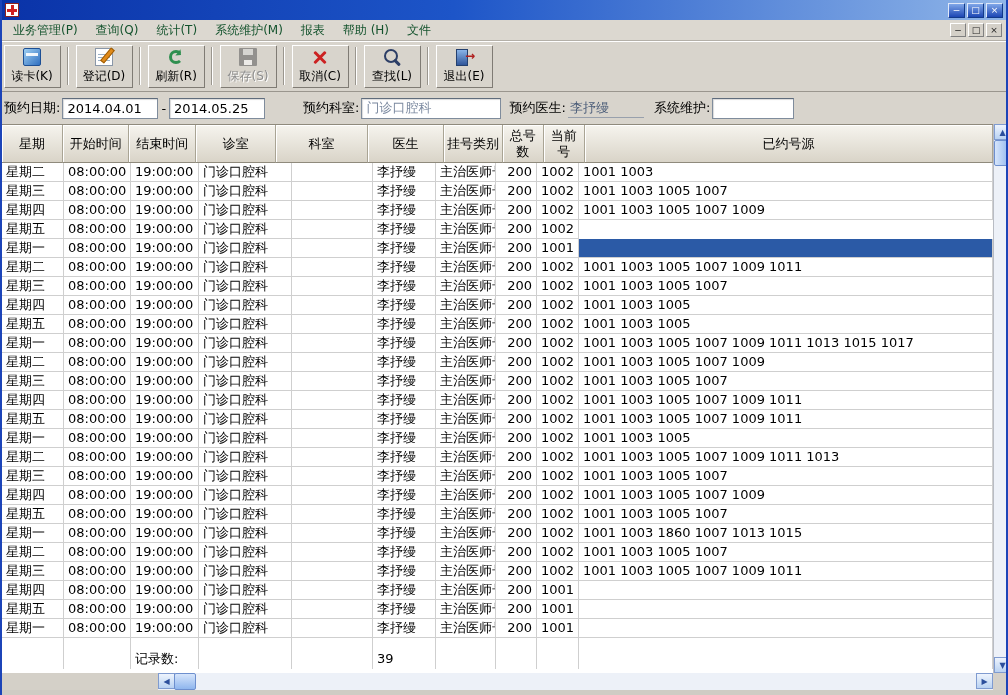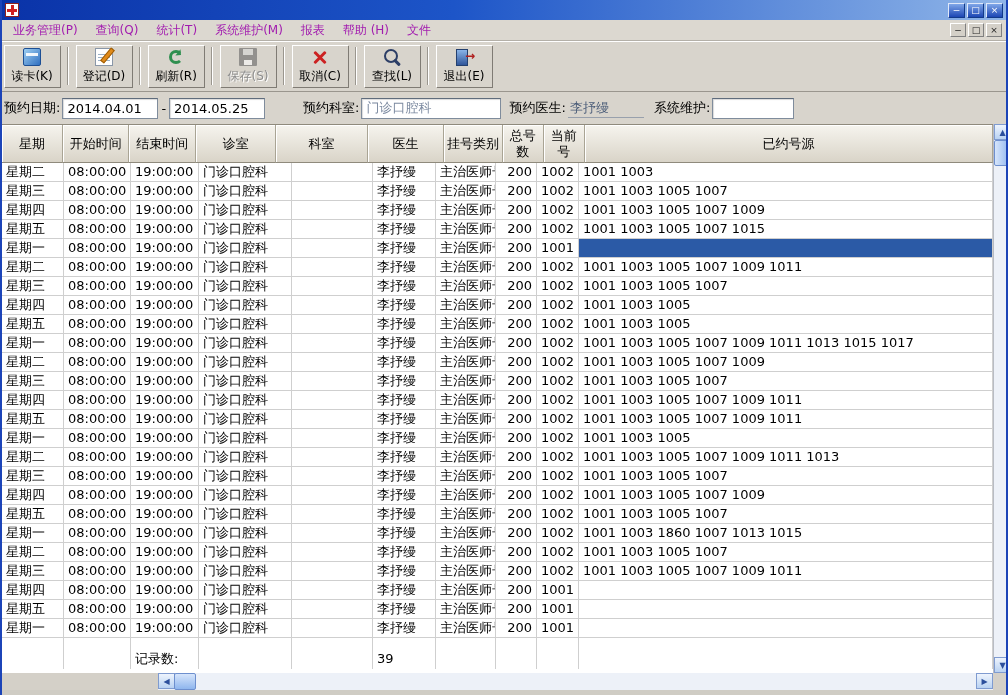--- a/index.html
+++ b/index.html
@@ -18,21 +18,21 @@
   .app-icon::after  { content:""; position:absolute; left:1px; top:5px; width:10px; height:3px; background:#d02020; }
   .title-text { font-weight:bold; font-size:12px; white-space:nowrap; text-shadow:1px 1px 1px #09226a; }
   .win-btns { margin-left:auto; display:flex; gap:2px; }
   .win-btn { width:17px; height:15px; background:linear-gradient(#7fa6e8,#1c46b4);
              border:1px solid #dfe8fa; border-bottom-color:#123a8a; border-right-color:#123a8a;
              color:#fff; font-size:9px; line-height:13px; text-align:center; cursor:default; }
 
   
   .menubar { position:absolute; left:0; top:20px; width:100%; height:21px; background:#dcd8d0;
              border-bottom:1px solid #b4b0a8; display:flex; align-items:center; padding-left:2px; }
-  .menu-item { padding:2px 9px; color:#a21caf; font-size:12px; white-space:nowrap; }
+  .menu-item { padding:2px 9px; color:#14532d; font-size:12px; white-space:nowrap; }
   .mdi-btns { margin-left:auto; display:flex; gap:2px; padding-right:4px; }
   .mdi-btn { width:16px; height:14px; background:#d4d0c8; border:1px solid #fff;
              border-bottom-color:#808080; border-right-color:#808080;
              font-size:9px; line-height:12px; text-align:center; color:#222; }
 
   
   .toolbar { position:absolute; left:0; top:41px; width:100%; height:51px; background:#d8d4cc;
              border-bottom:1px solid #9a968e; box-shadow:inset 0 1px 0 #fff;
              display:flex; align-items:center; padding:4px 0 4px 2px; }
   .tb-btn { width:56px; height:42px; display:flex; flex-direction:column; align-items:center;
@@ -252,21 +252,20 @@
         <div class="grow">
           <div class="cell" style="width: 62px;">星期五</div>
           <div class="cell" style="width: 67px;">08:00:00</div>
           <div class="cell" style="width: 68px;">19:00:00</div>
           <div class="cell" style="width: 93px;">门诊口腔科</div>
           <div class="cell" style="width: 81px;"></div>
           <div class="cell" style="width: 63px;">李抒缦</div>
           <div class="cell" style="width: 60px;">主治医师号</div>
           <div class="cell num" style="width: 41px;">200</div>
           <div class="cell num" style="width: 42px;">1002</div>
-          <div class="cell" style="width: 414px;">1001 1003 1005 1007 1015</div>
         </div>
         <div class="grow">
           <div class="cell" style="width: 62px;">星期一</div>
           <div class="cell" style="width: 67px;">08:00:00</div>
           <div class="cell" style="width: 68px;">19:00:00</div>
           <div class="cell" style="width: 93px;">门诊口腔科</div>
           <div class="cell" style="width: 81px;"></div>
           <div class="cell" style="width: 63px;">李抒缦</div>
           <div class="cell" style="width: 60px;">主治医师号</div>
           <div class="cell num" style="width: 41px;">200</div>

